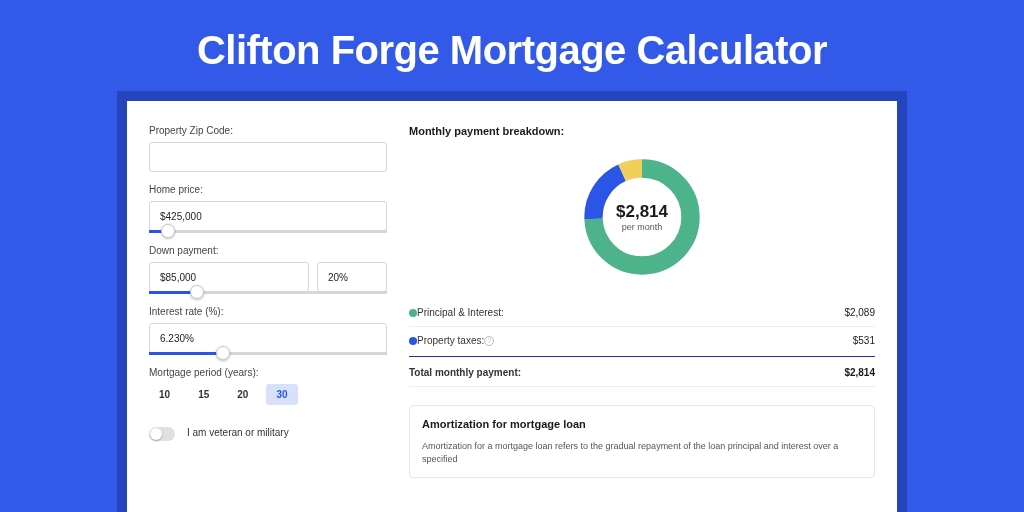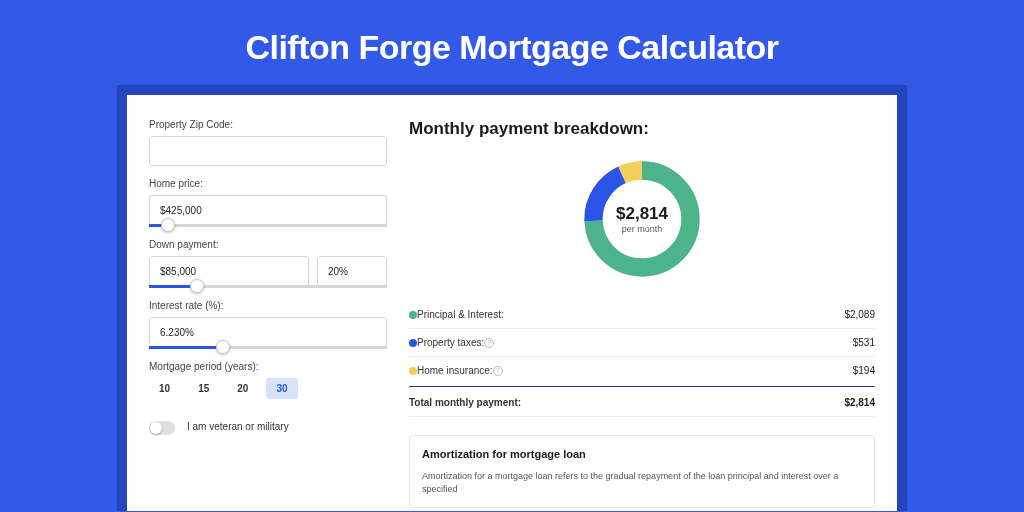--- a/index.html
+++ b/index.html
@@ -1,21 +1,21 @@
 <!DOCTYPE html>
 <html><head>
 <meta charset="utf-8">
 <style>
   * { box-sizing: border-box; margin: 0; padding: 0; }
   html, body { width: 1024px; height: 512px; overflow: hidden; font-family: -apple-system, BlinkMacSystemFont, "Segoe UI", Arial, sans-serif; }
   body { background: #3259e8; }
   .page-title {
     text-align: center;
     color: #ffffff;
-    font-size: 34px;
+    font-size: 40px;
     font-weight: 700;
     padding: 28px 0 18px 0;
     letter-spacing: -0.5px;
   }
   .band {
     background: #2545be;
     margin: 0 auto;
     width: 790px;
     padding-top: 10px;
     height: 426px;
@@ -100,21 +100,21 @@
     position: absolute;
     width: 12px; height: 12px;
     border-radius: 50%;
     background: #fff;
     top: 1px; left: 1px;
     box-shadow: 0 1px 2px rgba(0,0,0,0.3);
   }
   .toggle-label { font-size: 10px; color: #333; }
 
   .section-heading {
-    font-size: 17px;
+    font-size: 11px;
     font-weight: 700;
     color: #1a1a1a;
     margin-bottom: 10px;
   }
   .donut-wrap {
     display: flex;
     justify-content: center;
     padding: 6px 0 18px 0;
   }
   .donut {
@@ -257,28 +257,20 @@
             <div class="break-val">$2,089</div>
           </div>
           <div class="break-row">
             <div class="break-left">
               <span class="swatch" style="background: rgb(43, 85, 230);"></span>
               <span>Property taxes:</span>
               <span class="help-icon">?</span>
             </div>
             <div class="break-val">$531</div>
           </div>
-          <div class="break-row">
-            <div class="break-left">
-              <span class="swatch" style="background: rgb(241, 207, 90);"></span>
-              <span>Home insurance:</span>
-              <span class="help-icon">?</span>
-            </div>
-            <div class="break-val">$194</div>
-          </div>
         </div>
 
       <div class="break-row total-row">
         <div class="break-left">Total monthly payment:</div>
         <div class="break-val">$2,814</div>
       </div>
 
       <div class="amort-box">
         <div class="amort-title">Amortization for mortgage loan</div>
         <div class="amort-text">Amortization for a mortgage loan refers to the gradual repayment of the loan principal and interest over a specified</div>

